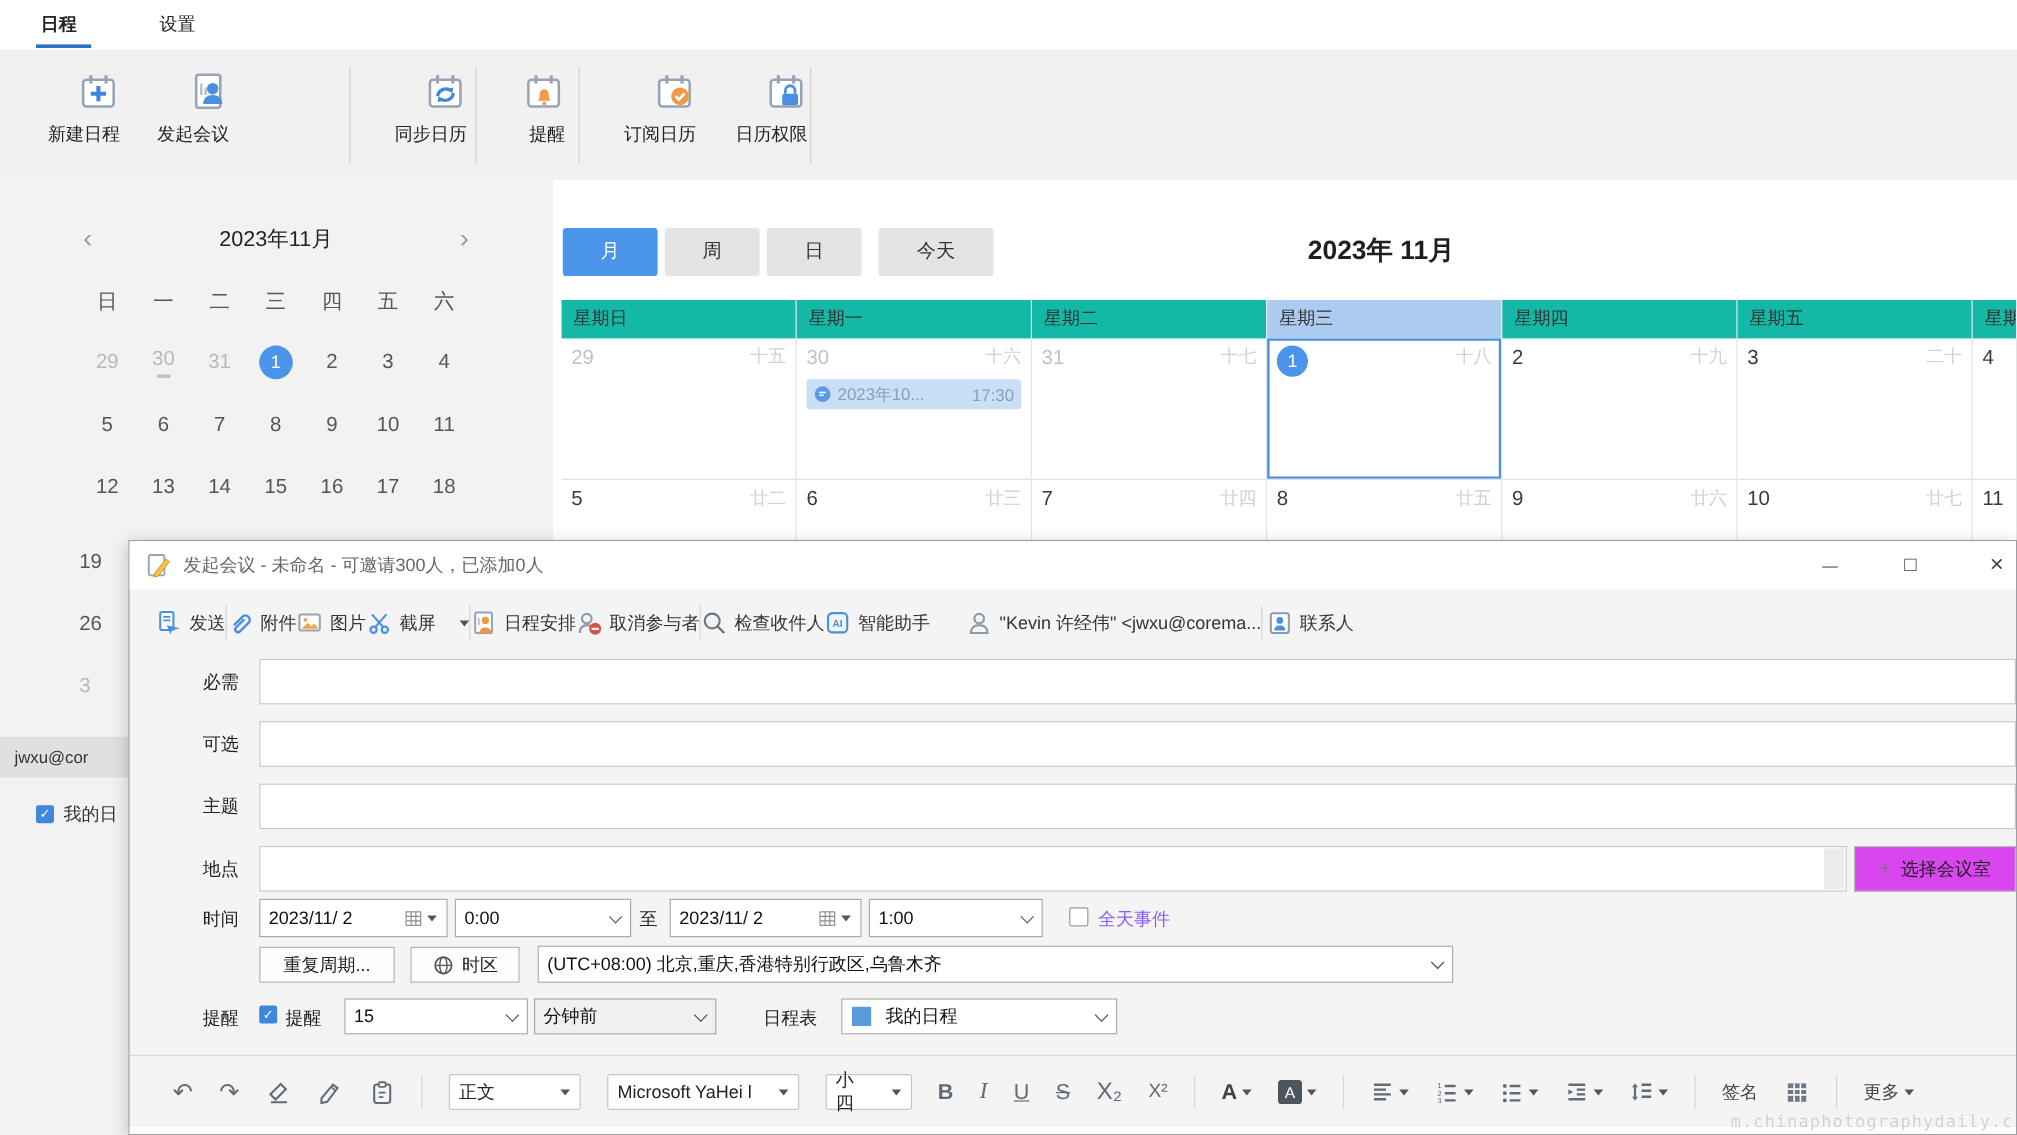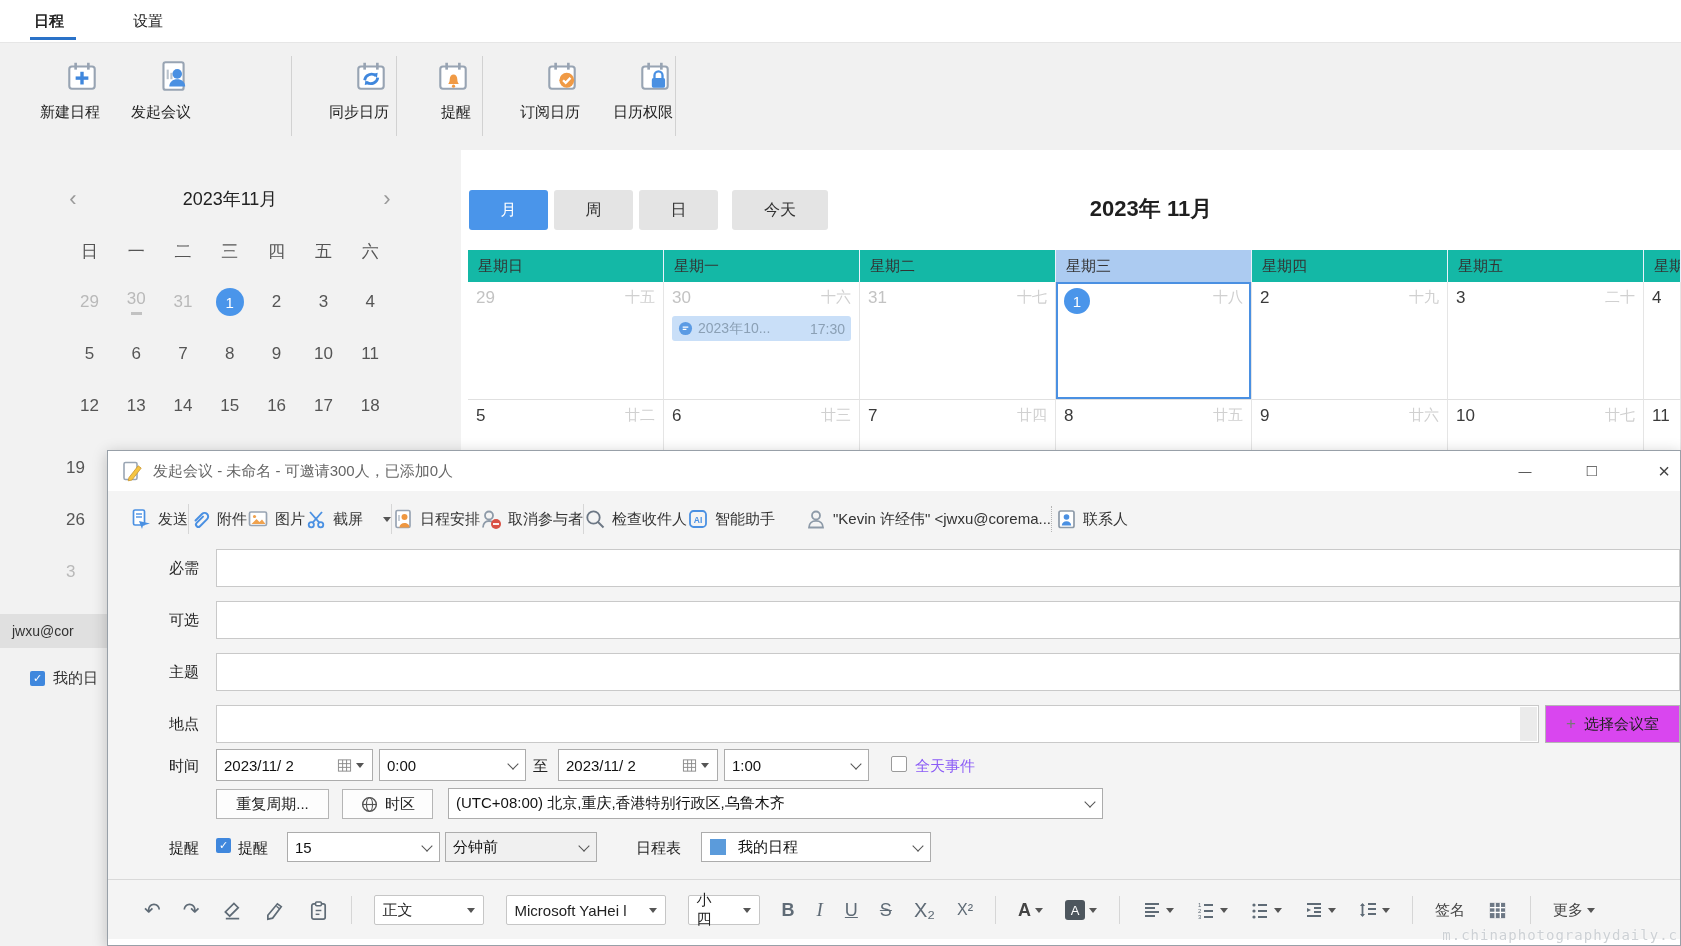--- a/index.html
+++ b/index.html
@@ -565,21 +565,21 @@
     <span>重复周期...</span>
   </div>
   <div class="btn-plain" style="top:338px;left:234px;width:91px;">
     <svg width="19" height="19" viewBox="0 0 20 20">
         <circle cx="10" cy="10" r="7.2" fill="none" stroke="#555" stroke-width="1.5"></circle>
         <ellipse cx="10" cy="10" rx="3.2" ry="7.2" fill="none" stroke="#555" stroke-width="1.2"></ellipse>
         <line x1="2.8" y1="10" x2="17.2" y2="10" stroke="#555" stroke-width="1.2"></line>
       </svg>
     <span>时区</span>
   </div>
-  <div class="combo" style="top:337px;left:340px;width:655px;height:31px;">
+  <div class="combo" style="top:337px;left:340px;width:763px;height:31px;">
     <span class="txt">(UTC+08:00) 北京,重庆,香港特别行政区,乌鲁木齐</span>
     <span class="right">
         <span class="chevron"></span>
       </span>
   </div>
 
   <span class="frow-label" style="top:388px;">提醒</span>
   <span class="cb checked abs" style="top:387px;left:108px;"></span>
   <span class="abs" style="top:388px;left:130px;font-size:15px;color:#222;">提醒</span>
   <div class="combo" style="top:381px;left:179px;width:153px;height:30px;">

